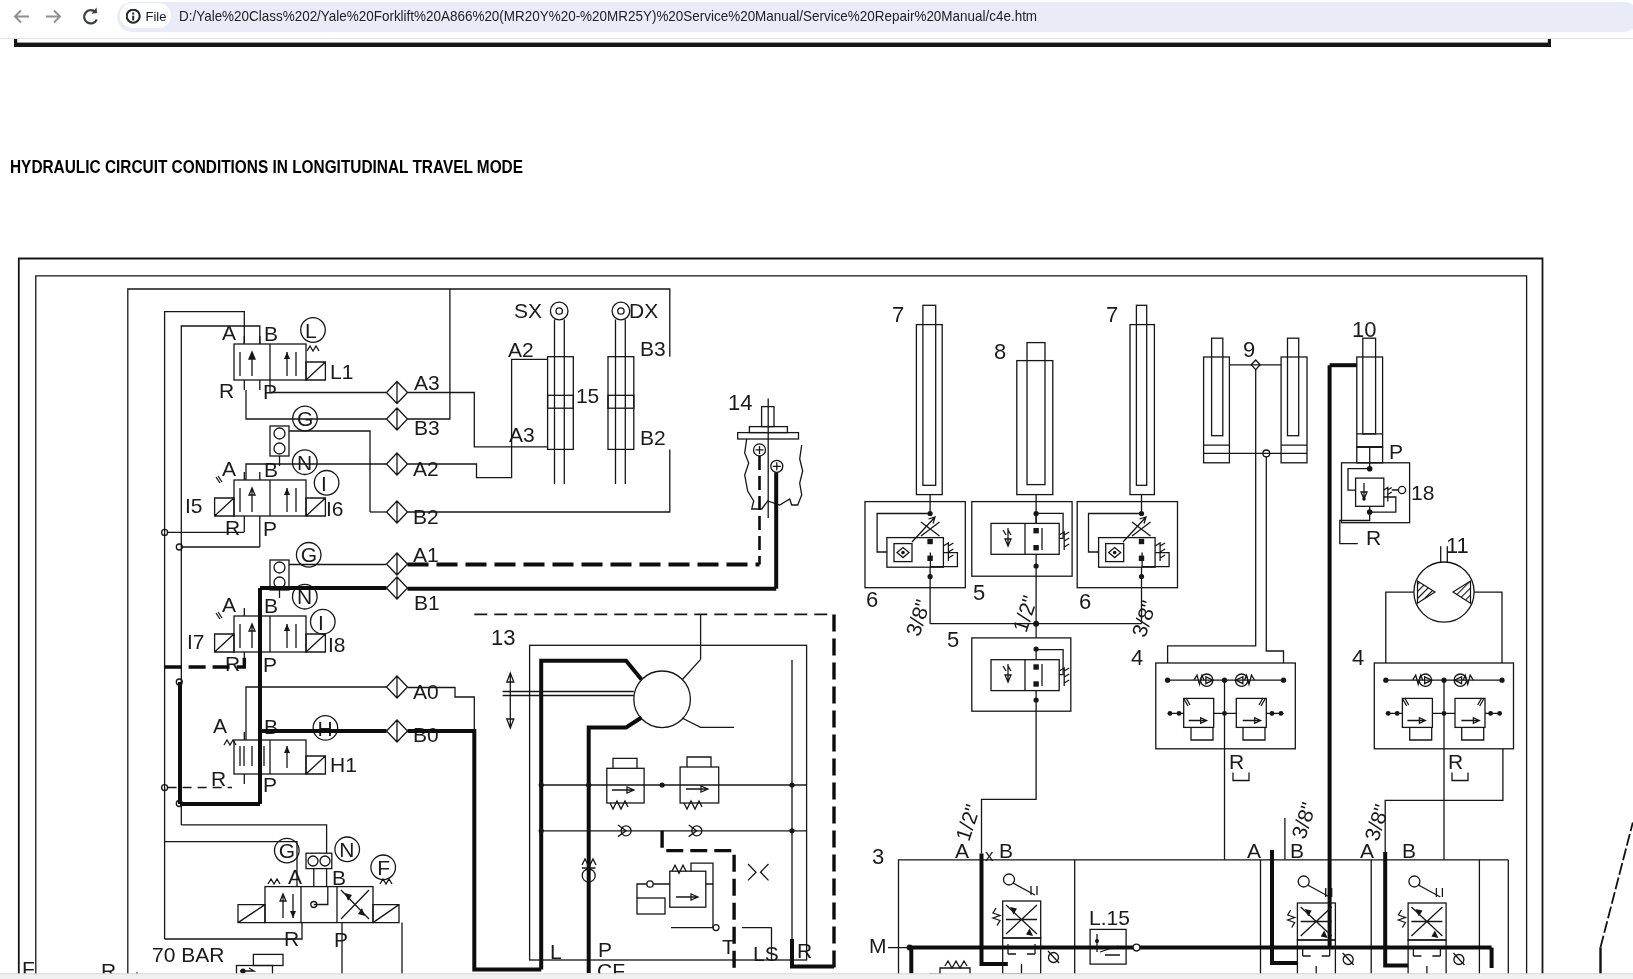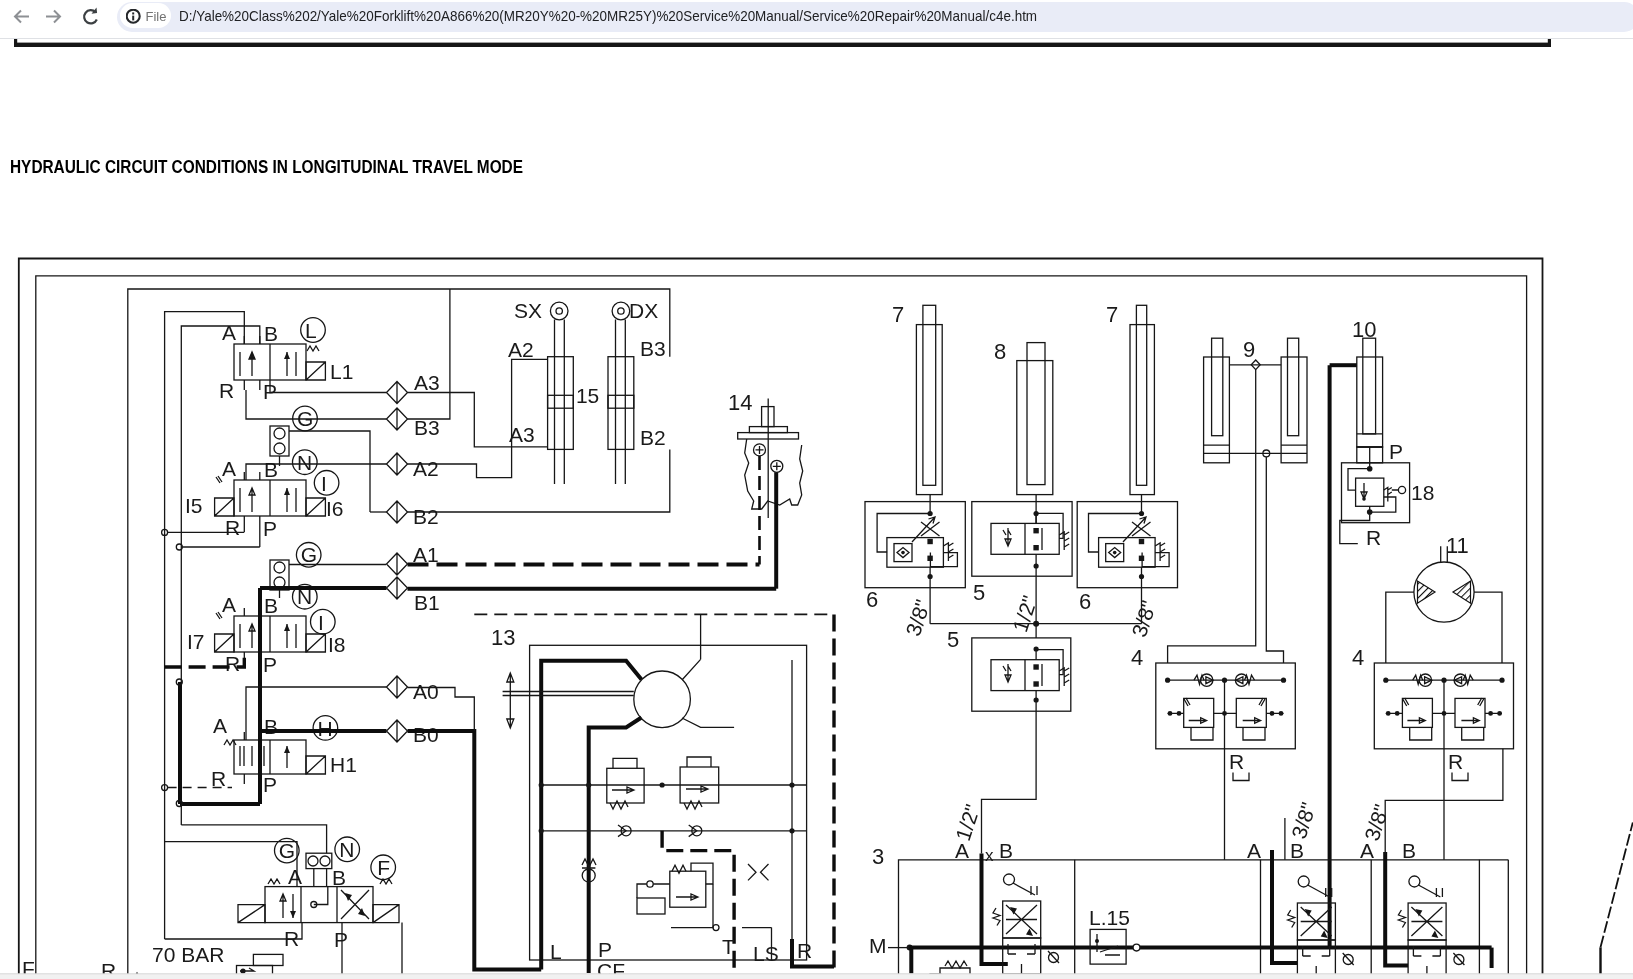--- a/index.html
+++ b/index.html
@@ -1,20 +1,20 @@
 <!DOCTYPE html>
 <html><head>
 <meta charset="utf-8">
 <style>
   html,body{margin:0;padding:0;background:#fff;width:1633px;height:979px;overflow:hidden;}
   *{box-sizing:border-box;}
   #chrome{position:absolute;left:0;top:0;width:1633px;height:39px;background:#fff;border-bottom:1px solid #dfe1e5;}
   #omni{position:absolute;left:117px;top:1.5px;width:1522px;height:30px;border-radius:15px;background:#e9ecf7;}
   #chip{position:absolute;left:2.5px;top:1.8px;width:51px;height:25px;border-radius:12.5px;background:#fff;}
-  #file{position:absolute;left:28.5px;top:7.8px;font:13px "Liberation Sans",sans-serif;color:#737373;}
+  #file{position:absolute;left:28.5px;top:7.8px;font:13px "Liberation Sans",sans-serif;color:#0f172a;}
   #url{position:absolute;left:62px;top:5px;font:15px "Liberation Sans",sans-serif;color:#202124;white-space:nowrap;transform:scaleX(.897);transform-origin:0 0;}
   #head{position:absolute;left:10px;top:157px;font:700 18px "Liberation Sans",sans-serif;color:#000;transform:scaleX(.855);transform-origin:0 0;}
   svg{position:absolute;left:0;top:0;}
   .t{stroke:#161616;stroke-width:1.3;fill:none;}
   .m{stroke:#161616;stroke-width:1.8;fill:none;}
   .k{stroke:#0d0d0d;stroke-width:4;fill:none;}
   .kd{stroke:#0d0d0d;stroke-width:4;fill:none;stroke-dasharray:21 8;}
   .td{stroke:#161616;stroke-width:1.6;fill:none;stroke-dasharray:13 7;}
   .kd2{stroke:#0d0d0d;stroke-width:3.4;fill:none;stroke-dasharray:17 7;}
   text{font-family:"Liberation Sans",sans-serif;fill:#1a1a1a;stroke:none;}

